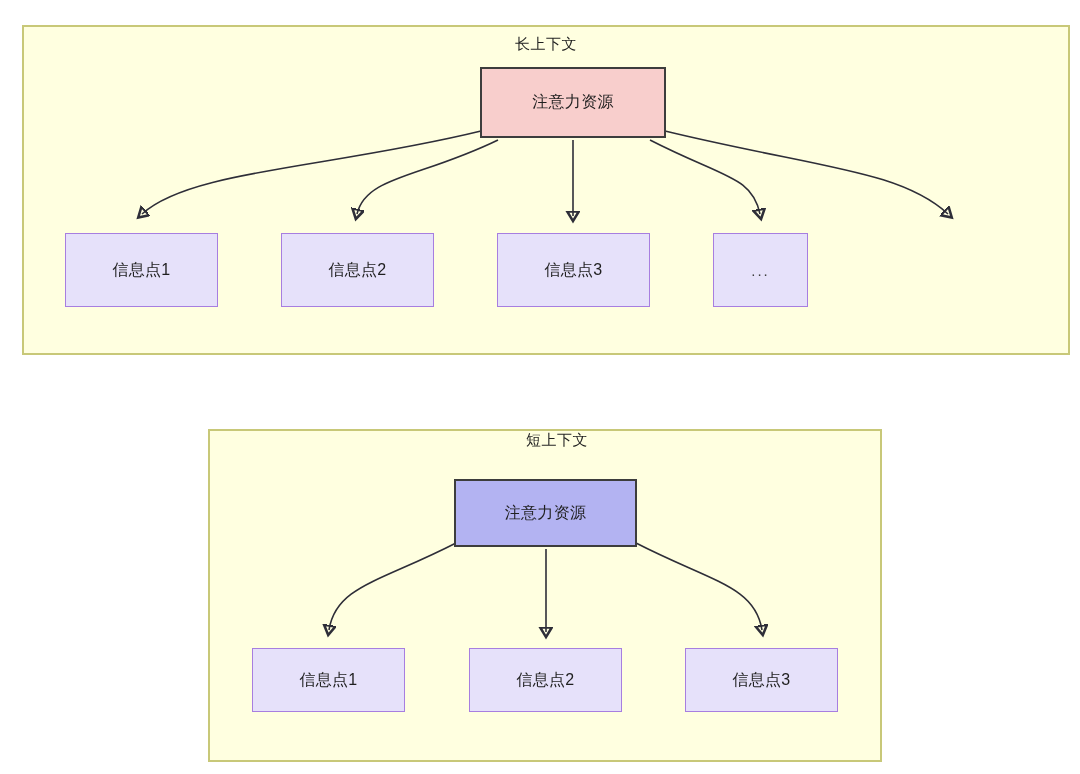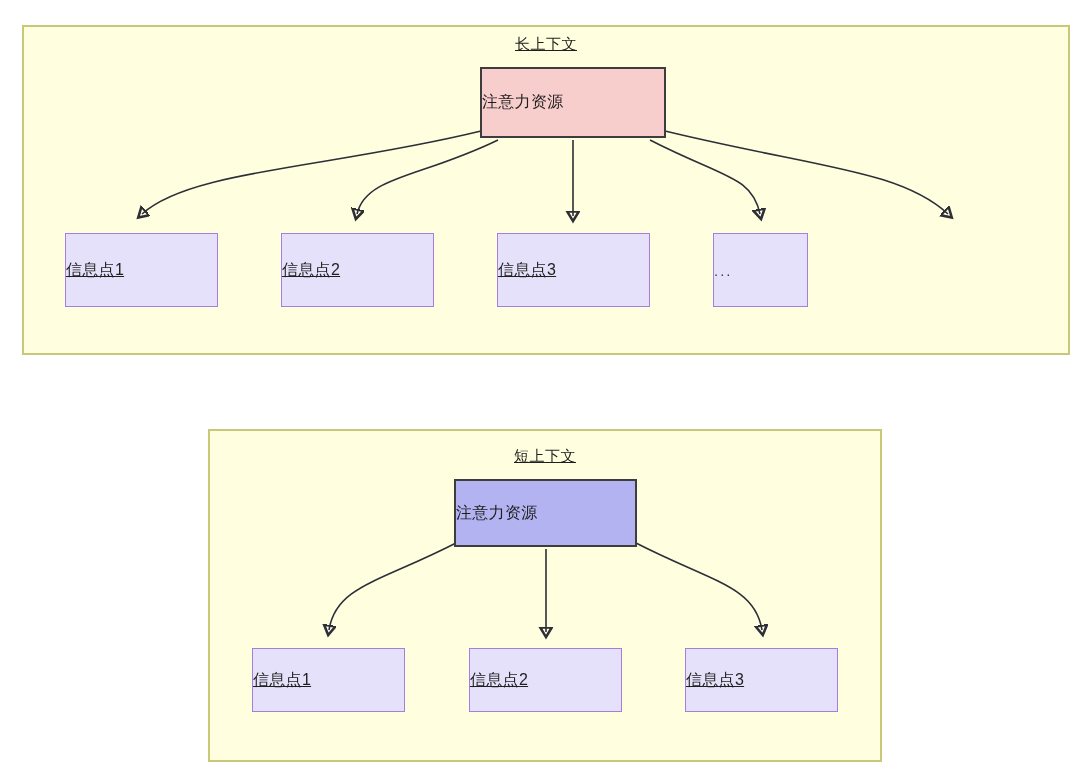--- a/index.html
+++ b/index.html
@@ -32,49 +32,47 @@
   }
 
   .group-title {
     position: absolute;
     width: 100%;
     text-align: center;
     font-size: 15px;
     color: #1f1f1f;
     letter-spacing: 0.5px;
     white-space: nowrap;
-    text-decoration: underline;
   }
 
   .node {
     position: absolute;
     box-sizing: border-box;
     display: flex;
     align-items: center;
-    justify-content: flex-start;
+    justify-content: center;
     font-size: 16px;
     color: #1f1f1f;
     letter-spacing: 0.3px;
     white-space: nowrap;
   }
 
   .node-attention-long {
     background: #f8cecc;
     border: 2px solid #3d3d3d;
   }
 
   .node-attention-short {
     background: #b3b3f2;
     border: 2px solid #3d3d3d;
   }
 
   .node-info {
     background: #e6e1fa;
     border: 1.6px solid #a77ee0;
-    text-decoration: underline;
   }
 
   .node-ellipsis {
     background: #e6e1fa;
     border: 1.6px solid #a77ee0;
     font-size: 15px;
     letter-spacing: 2px;
     color: #3d3d3d;
   }
 
@@ -135,21 +133,21 @@
   <div class="node node-info" style="left:497px; top:233px; width:153px; height:74px;">
     <span>信息点3</span>
   </div>
 
   <div class="node node-ellipsis" style="left:713px; top:233px; width:95px; height:74px;">
     <span>...</span>
   </div>
 
 
   <div class="group-box" style="left:208px; top:429px; width:674px; height:333px;">
-    <div class="group-title" style="top:16px;">短上下文</div>
+    <div class="group-title" style="top:0;padding-left:12px;">短上下文</div>
   </div>
 
   <svg class="edges" viewBox="0 0 1080 774">
     <defs>
       <marker id="arrow-short" markerWidth="9" markerHeight="9" refX="3.2" refY="4.2" orient="auto" markerUnits="strokeWidth">
         <path d="M0.4,0.6 L6.4,4.2 L0.4,7.8 z" fill="#2e2e38" stroke="none"></path>
       </marker>
     </defs>
 
     <path d="M 456,543 C 380,582 336,586 329,630" marker-end="url(#arrow-short)"></path>

